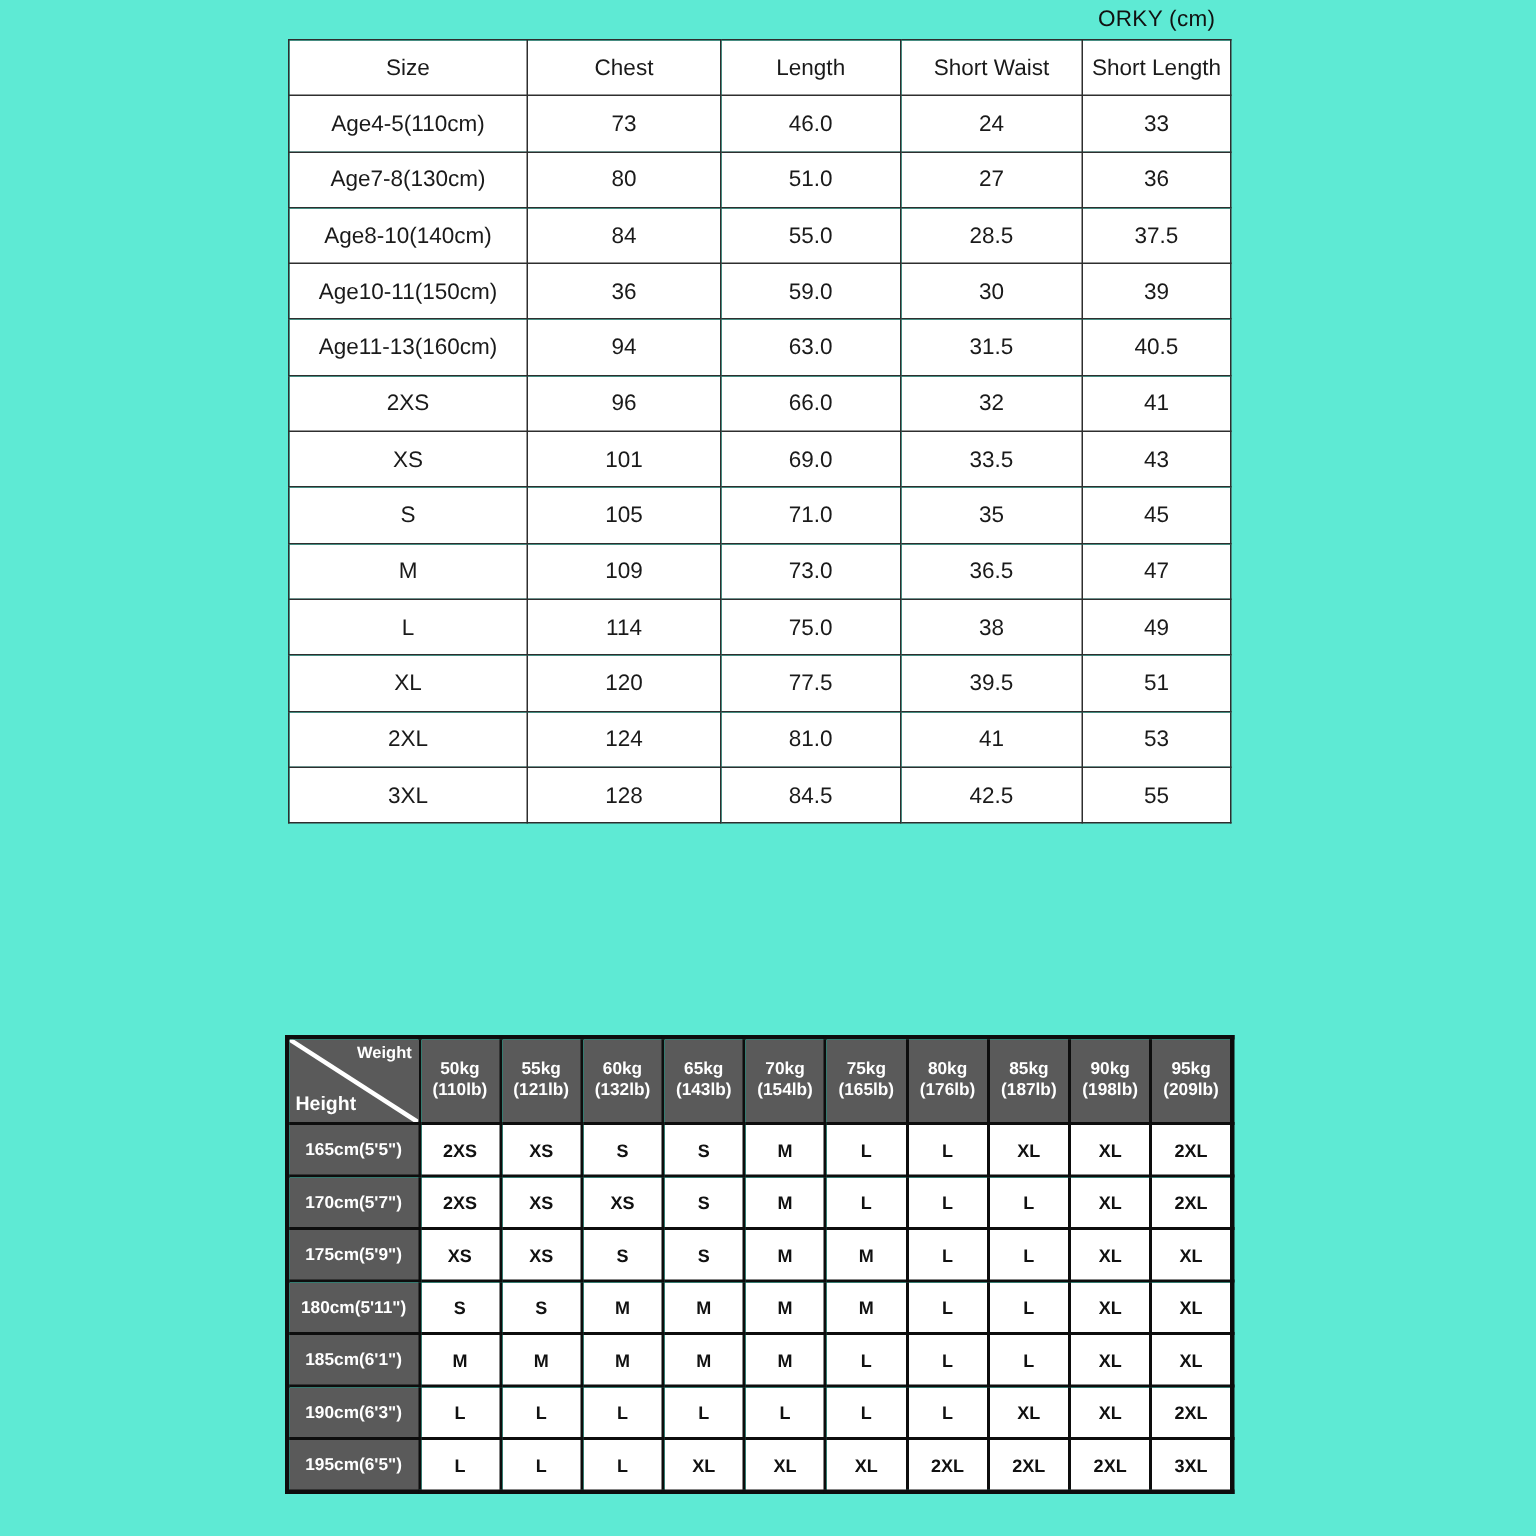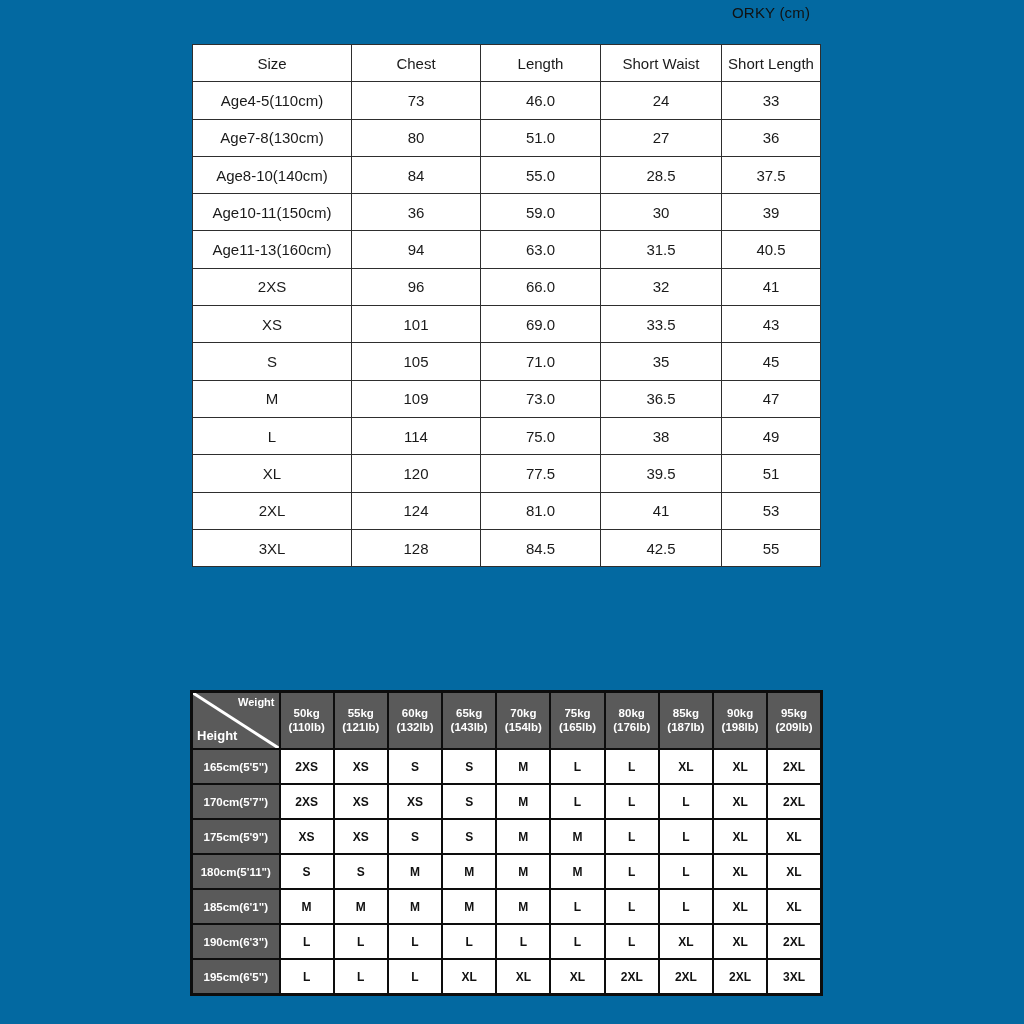--- a/index.html
+++ b/index.html
@@ -1,38 +1,38 @@
 <!DOCTYPE html>
 <html><head>
 <meta charset="utf-8">
 <style>
   html,body{margin:0;padding:0;background:#ffffff;}
   .page{
     position:relative;
     width:1024px;height:1024px;
-    background:#0369a1;
+    background:#5eead4;
     font-family:"Liberation Sans", sans-serif;
     color:#1a1a1a;
     overflow:hidden;
   }
   .title{
     position:absolute;
     top:4px;
     left:732px;
     width:90px;
     font-size:15px;
     color:#111;
     letter-spacing:0.2px;
     white-space:nowrap;
   }
   
   table{border-collapse:collapse;}
   .size-table{
     position:absolute;
-    left:192px;top:44px;
+    left:192px;top:26px;
     width:628px;
     table-layout:fixed;
     border-radius:14px;
   }
   .size-table th,.size-table td{
     border:1.5px solid #2e2e2e;
     height:36.3px;
     text-align:center;
     vertical-align:middle;
     font-size:15px;

